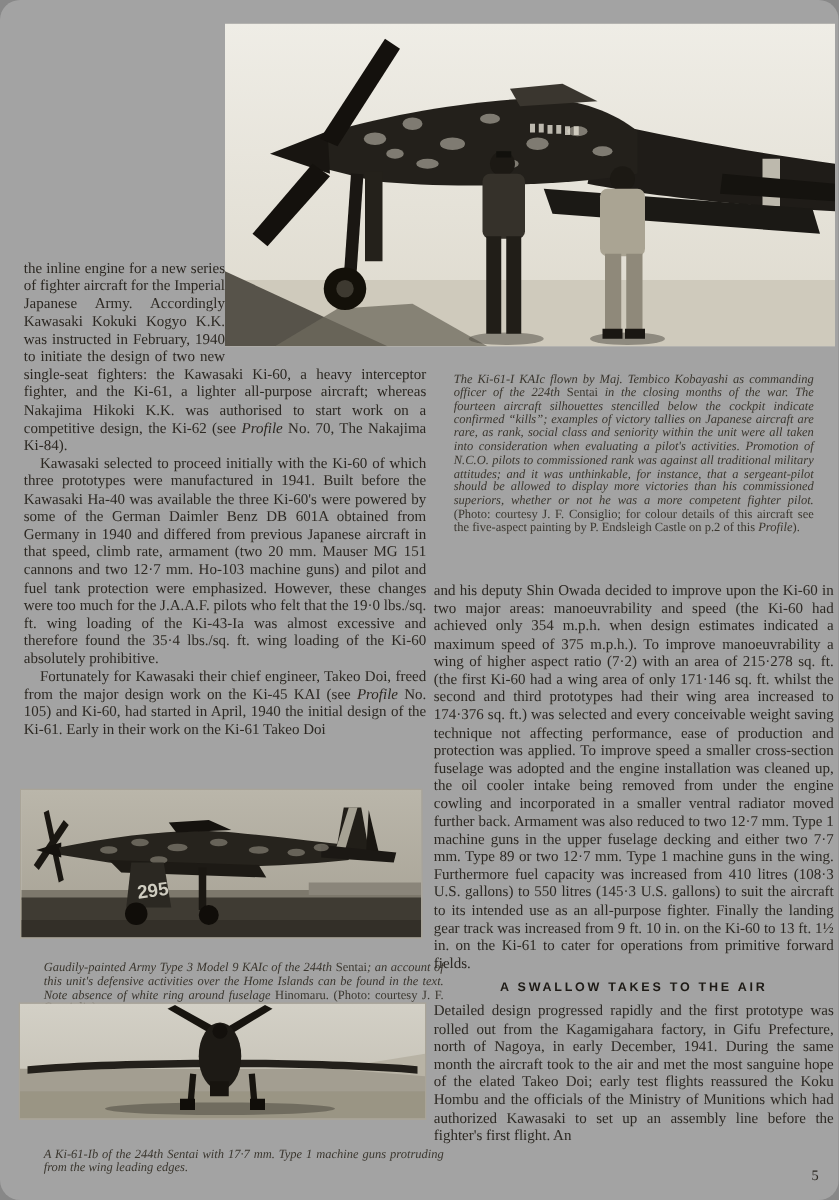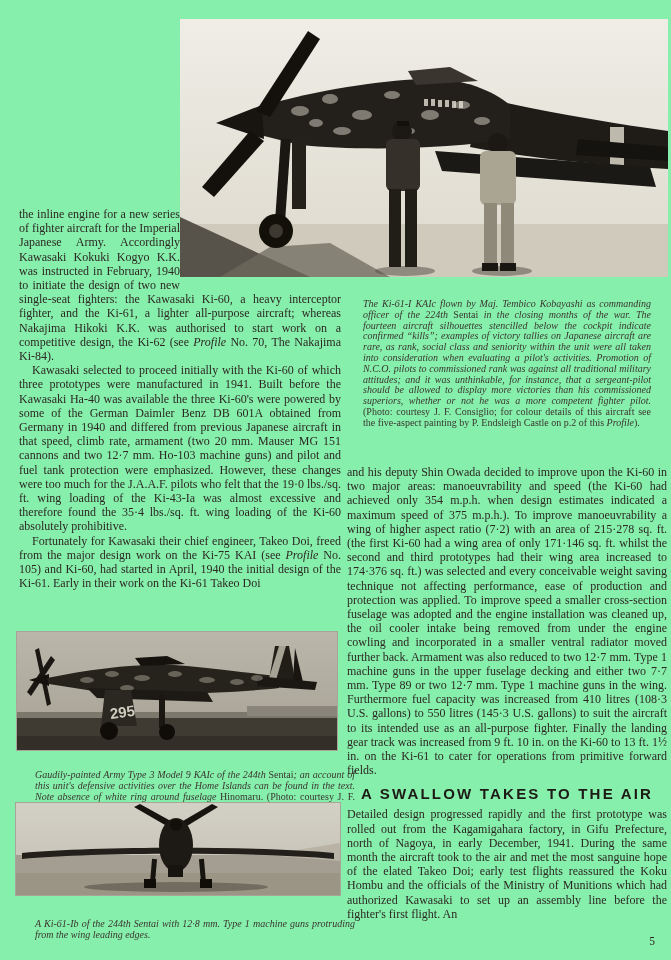--- a/index.html
+++ b/index.html
@@ -1,29 +1,30 @@
 <!DOCTYPE html>
 <html><head>
 <meta charset="utf-8">
 <style>
   html,body{margin:0;padding:0;background:#888;}
   .page{
     position:relative;width:671px;height:960px;margin:0 auto;
-    background:#86efac;color:#2c2822;overflow:hidden;
+    background:#a3a3a3;color:#2c2822;overflow:hidden;
     font-family:"Liberation Serif", serif;
+    border-radius:16px;
   }
   .body{font-size:12px;line-height:14.2px;text-align:justify;margin:0;}
   .body.indent{text-indent:13px;}
   .wrap-spacer{float:right;width:161px;height:84px;}
   .caption{font-size:10px;line-height:10.8px;text-align:justify;margin:16px;color:#3a362e;}
   .seg-i{font-style:italic;}
   .seg-r{font-style:normal;}
   .heading{
     font-family:"Liberation Sans", sans-serif;font-weight:bold;
-    font-size:15px;letter-spacing:2.2px;text-align:center;
+    font-size:10px;letter-spacing:2.2px;text-align:center;
     margin:8px 0 5px 0;color:#1d1a15;
   }
   .photo{position:absolute;margin:0;padding:0;background:#d8d4c8;}
   .photo svg{display:block;}
   .framed{outline:1px solid #a9a498;}
   .photo-top{left:180px;top:19px;width:488px;height:258px;}
   .col-left{position:absolute;left:19px;top:207px;width:322px;}
   .photo-mid{left:17px;top:632px;width:320px;height:118px;}
   .cap-mid{position:absolute;left:19px;top:754px;width:320px;}
   .photo-bottom{left:16px;top:803px;width:324px;height:92px;}
@@ -101,21 +102,21 @@
         <rect x="321" y="184" width="13" height="62" fill="#8f897a"></rect>
         <rect x="302" y="244" width="16" height="8" fill="#1a1712"></rect>
         <rect x="320" y="244" width="16" height="8" fill="#1a1712"></rect>
       </g>
     </svg>
   </figure>
 
   <section class="col-left">
     <p class="body"><span class="wrap-spacer"></span><span><span class="seg-r">the inline engine for a new series of fighter aircraft for the Imperial Japanese Army.  Accordingly Kawasaki Kokuki Kogyo K.K. was instructed in February, 1940 to initiate the design of two new single-seat fighters: the Kawasaki Ki-60, a heavy interceptor fighter, and the Ki-61, a lighter all-purpose aircraft; whereas Nakajima Hikoki K.K. was authorised to start work on a competitive design, the Ki-62 (see </span><span class="seg-i">Profile</span><span class="seg-r"> No. 70, The Nakajima Ki-84).</span></span></p>
     <p class="body indent"><span class="seg-r">Kawasaki selected to proceed initially with the Ki-60 of which three prototypes were manufactured in 1941.  Built before the Kawasaki Ha-40 was available the three Ki-60's were powered by some of the German Daimler Benz DB 601A obtained from Germany in 1940 and differed from previous Japanese aircraft in that speed, climb rate, armament (two 20 mm. Mauser MG 151 cannons and two 12·7 mm. Ho-103 machine guns) and pilot and fuel tank protection were emphasized.  However, these changes were too much for the J.A.A.F. pilots who felt that the 19·0 lbs./sq. ft. wing loading of the Ki-43-Ia was almost excessive and therefore found the 35·4 lbs./sq. ft. wing loading of the Ki-60 absolutely prohibitive.</span></p>
-    <p class="body indent"><span class="seg-r">Fortunately for Kawasaki their chief engineer, Takeo Doi, freed from the major design work on the Ki-75 KAI (see </span><span class="seg-i">Profile</span><span class="seg-r"> No. 105) and Ki-60, had started in April, 1940 the initial design of the Ki-61.  Early in their work on the Ki-61 Takeo Doi</span></p>
+    <p class="body indent"><span class="seg-r">Fortunately for Kawasaki their chief engineer, Takeo Doi, freed from the major design work on the Ki-45 KAI (see </span><span class="seg-i">Profile</span><span class="seg-r"> No. 105) and Ki-60, had started in April, 1940 the initial design of the Ki-61.  Early in their work on the Ki-61 Takeo Doi</span></p>
   </section>
 
   <figure class="photo photo-mid framed">
     <svg viewBox="0 0 320 118" width="320" height="118" xmlns="http://www.w3.org/2000/svg">
       <defs>
         <linearGradient id="sky2" x1="0" y1="0" x2="0" y2="1">
           <stop offset="0" stop-color="#bab6aa"></stop>
             <stop offset="1" stop-color="#a6a194"></stop>
         </linearGradient>
       </defs>
@@ -175,21 +176,21 @@
         <ellipse cx="160" cy="42" rx="17" ry="27" fill="#1d1a15"></ellipse>
         <circle cx="160" cy="22" r="6" fill="#13100c"></circle>
         <rect x="152" y="62" width="15" height="12" fill="#17140f"></rect>
         <rect x="135" y="56" width="5" height="24" fill="#17140f" transform="rotate(5 137 68)"></rect>
         <rect x="184" y="56" width="5" height="24" fill="#17140f" transform="rotate(-5 186 68)"></rect>
         <rect x="128" y="76" width="12" height="9" fill="#100d09"></rect>
         <rect x="184" y="76" width="12" height="9" fill="#100d09"></rect>
       </g>
     </svg>
   </figure>
-  <p class="caption cap-bottom"><span><span class="seg-i">A Ki-61-Ib of the 244th Sentai with 12·8 mm. Type 1 machine guns protruding from the wing leading edges.</span></span></p>
+  <p class="caption cap-bottom"><span><span class="seg-i">A Ki-61-Ib of the 244th Sentai with 17·7 mm. Type 1 machine guns protruding from the wing leading edges.</span></span></p>
 
   <section class="col-right">
     <p class="caption cap-top"><span class="seg-i">The Ki-61-I KAIc flown by Maj. Tembico Kobayashi as commanding officer of the 224th </span><span class="seg-r">Sentai</span><span class="seg-i"> in the closing months of the war.  The fourteen aircraft silhouettes stencilled below the cockpit indicate confirmed “kills”; examples of victory tallies on Japanese aircraft are rare, as rank, social class and seniority within the unit were all taken into consideration when evaluating a pilot's activities.  Promotion of N.C.O. pilots to commissioned rank was against all traditional military attitudes; and it was unthinkable, for instance, that a sergeant-pilot should be allowed to display more victories than his commissioned superiors, whether or not he was a more competent fighter pilot.  </span><span class="seg-r">(Photo: courtesy J. F. Consiglio; for colour details of this aircraft see the five-aspect painting by P. Endsleigh Castle on p.2 of this </span><span class="seg-i">Profile</span><span class="seg-r">).</span></p>
     <p class="body"><span class="seg-r">and his deputy Shin Owada decided to improve upon the Ki-60 in two major areas: manoeuvrability and speed (the Ki-60 had achieved only 354 m.p.h. when design estimates indicated a maximum speed of 375 m.p.h.).  To improve manoeuvrability a wing of higher aspect ratio (7·2) with an area of 215·278 sq. ft. (the first Ki-60 had a wing area of only 171·146 sq. ft. whilst the second and third prototypes had their wing area increased to 174·376 sq. ft.) was selected and every conceivable weight saving technique not affecting performance, ease of production and protection was applied.  To improve speed a smaller cross-section fuselage was adopted and the engine installation was cleaned up, the oil cooler intake being removed from under the engine cowling and incorporated in a smaller ventral radiator moved further back.  Armament was also reduced to two 12·7 mm. Type 1 machine guns in the upper fuselage decking and either two 7·7 mm. Type 89 or two 12·7 mm. Type 1 machine guns in the wing.  Furthermore fuel capacity was increased from 410 litres (108·3 U.S. gallons) to 550 litres (145·3 U.S. gallons) to suit the aircraft to its intended use as an all-purpose fighter.  Finally the landing gear track was increased from 9 ft. 10 in. on the Ki-60 to 13 ft. 1½ in. on the Ki-61 to cater for operations from primitive forward fields.</span></p>
     <h2 class="heading">A SWALLOW TAKES TO THE AIR</h2>
     <p class="body"><span class="seg-r">Detailed design progressed rapidly and the first prototype was rolled out from the Kagamigahara factory, in Gifu Prefecture, north of Nagoya, in early December, 1941. During the same month the aircraft took to the air and met the most sanguine hope of the elated Takeo Doi; early test flights reassured the Koku Hombu and the officials of the Ministry of Munitions which had authorized Kawasaki to set up an assembly line before the fighter's first flight.  An</span></p>
   </section>
 
   <div class="page-number">5</div>
 </div>

